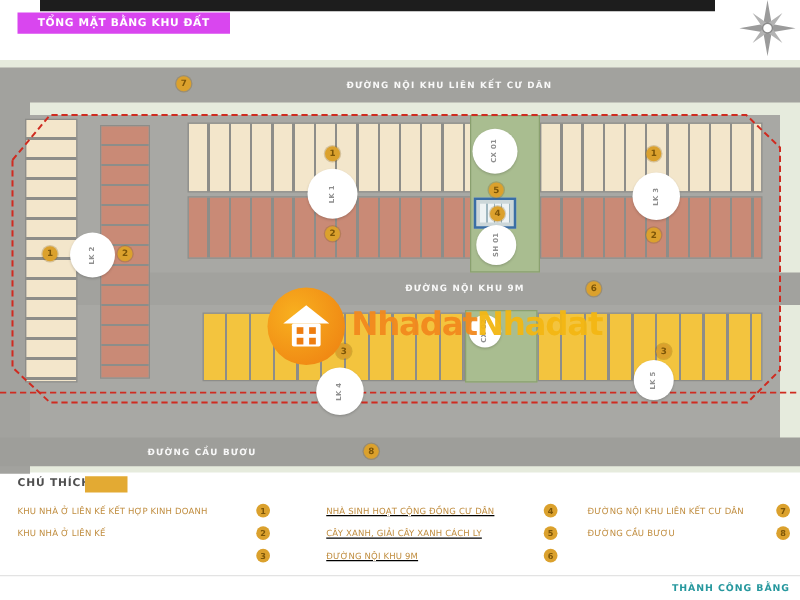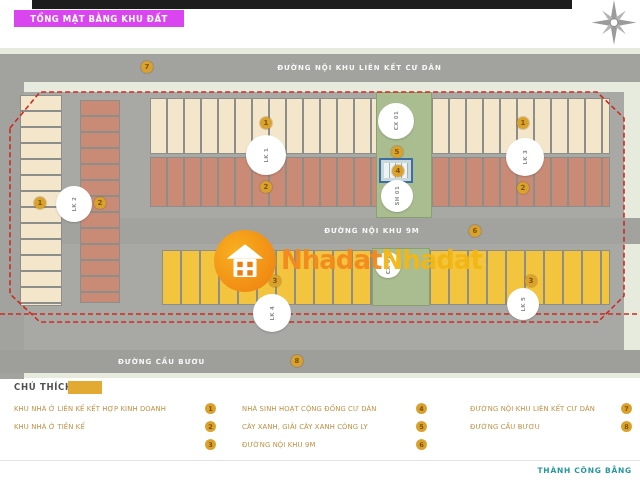--- a/index.html
+++ b/index.html
@@ -166,35 +166,35 @@
 
 <div class="abs legend-heading">CHÚ THÍCH</div>
 <div class="abs legend-swatch"></div>
 
 <div class="abs legend-col" style="left:14px;top:403px;width:202px;">
   <div class="legend-row">
     <span class="legend-label">KHU NHÀ Ở LIÊN KẾ KẾT HỢP KINH DOANH</span>
     <span class="legend-marker">1</span>
   </div>
   <div class="legend-row">
-    <span class="legend-label">KHU NHÀ Ở TIỀN KẾ</span>
+    <span class="legend-label">KHU NHÀ Ở LIÊN KẾ</span>
     <span class="legend-marker">2</span>
   </div>
   <div class="legend-row">
     <span class="legend-marker">3</span>
   </div>
 </div>
 
-<div class="abs legend-col" style="left:242px;top:403px;width:185px;">
+<div class="abs legend-col" style="left:261px;top:403px;width:185px;text-decoration:underline;">
   <div class="legend-row">
     <span class="legend-label">NHÀ SINH HOẠT CỘNG ĐỒNG CƯ DÂN</span>
     <span class="legend-marker">4</span>
   </div>
   <div class="legend-row">
-    <span class="legend-label">CÂY XANH, GIẢI CÂY XANH CÔNG LY</span>
+    <span class="legend-label">CÂY XANH, GIẢI CÂY XANH CÁCH LY</span>
     <span class="legend-marker">5</span>
   </div>
   <div class="legend-row">
     <span class="legend-label">ĐƯỜNG NỘI KHU 9M</span>
     <span class="legend-marker">6</span>
   </div>
 </div>
 
 <div class="abs legend-col" style="left:470px;top:403px;width:162px;">
   <div class="legend-row">

